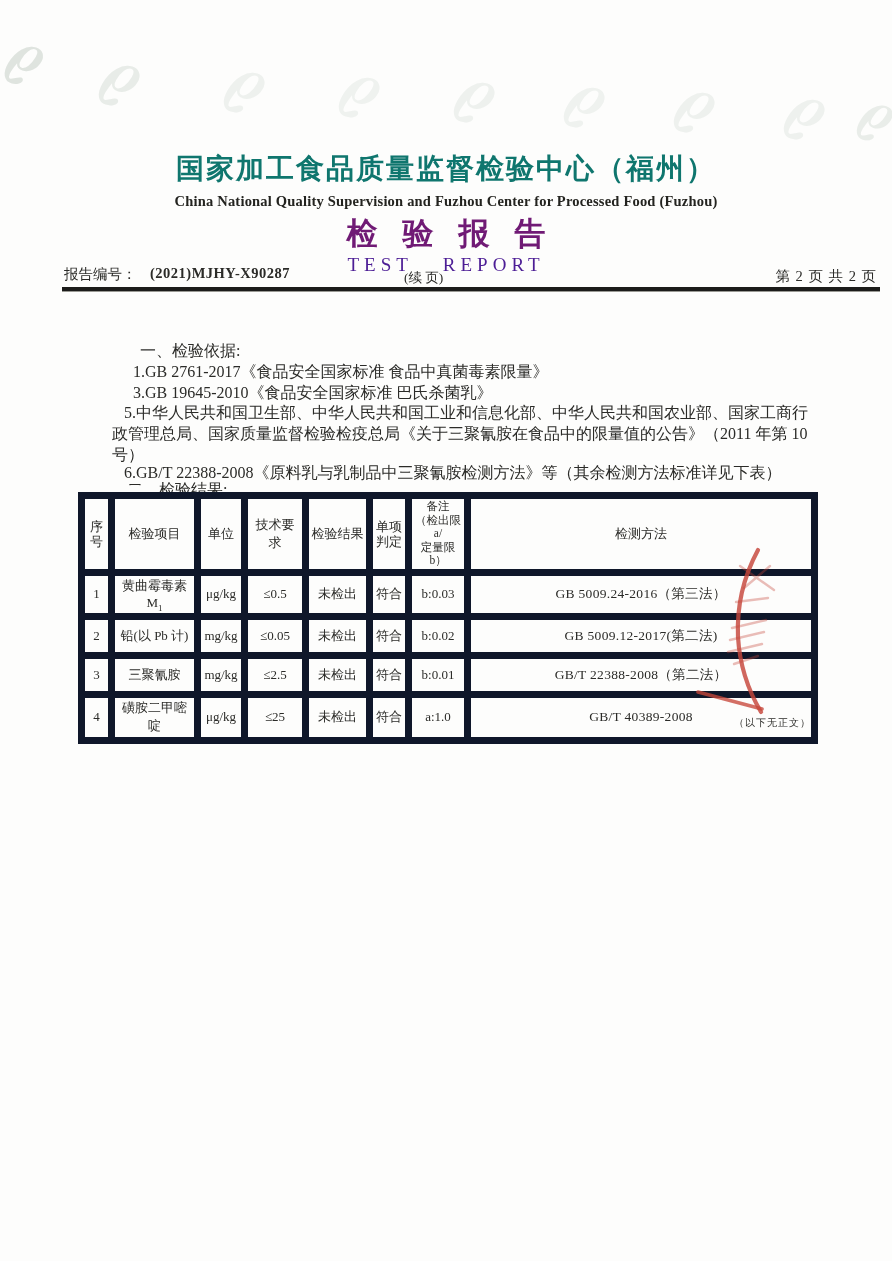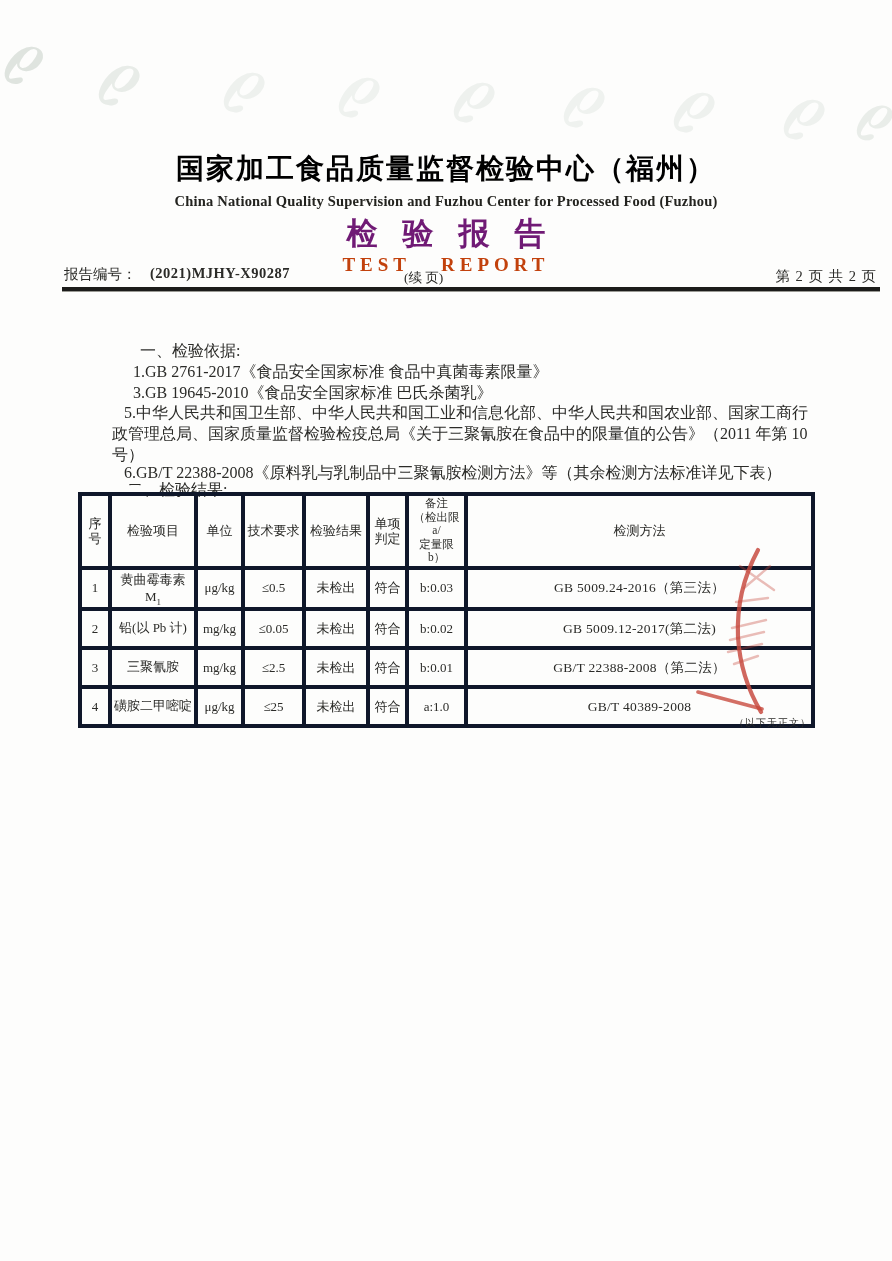--- a/index.html
+++ b/index.html
@@ -16,36 +16,36 @@
     position:absolute;
     font-family:"DejaVu Serif",serif;
     font-style:italic;font-weight:bold;
     transform:rotate(198deg) skewX(-12deg);
     user-select:none;pointer-events:none;
   }
   
   .org-cn{
     position:absolute;top:150px;left:0;width:100%;
     text-align:center;font-size:28px;font-weight:bold;letter-spacing:2px;
-    color:#000000;
+    color:#0f766e;
   }
   .org-en{
     position:absolute;top:193px;left:0;width:100%;
     text-align:center;font-size:14.5px;font-weight:bold;letter-spacing:0.2px;
     color:#23231f;
   }
   .title-cn{
     position:absolute;top:213px;left:0;width:100%;
     text-align:center;font-size:31px;font-weight:bold;
   }
   .title-cn span{letter-spacing:25px;padding-left:25px;color:#701a75;}
   .title-en{
     position:absolute;top:254px;left:0;width:100%;
-    text-align:center;font-size:19px;font-weight:bold;letter-spacing:5px;
-    color:#c2410c;
+    text-align:center;font-size:19px;font-weight:normal;letter-spacing:5px;
+    color:#4c1d95;
   }
   .title-en .w2{margin-left:30px;}
   .meta-row{position:absolute;top:265px;left:0;width:100%;height:22px;font-size:14.5px;}
   .report-no-label{position:absolute;left:64px;top:0;}
   .report-no-value{position:absolute;left:150px;top:0;letter-spacing:0.5px;font-weight:bold;}
   .continuation{position:absolute;left:404px;top:4px;font-size:13.5px;}
   .page-info{position:absolute;right:15px;top:2px;font-size:14.5px;letter-spacing:1px;}
   .rule{
     position:absolute;top:287px;left:62px;width:818px;height:4px;
     background:#1c1c1a;border-bottom:1px solid #9a9a94;
@@ -58,21 +58,21 @@
   .basis .cont{padding-left:0;}
   .basis .tight{margin-top:-3px;}
   .basis .head2{padding-left:15px;margin-top:-4px;}
   
   table.results{
     position:absolute;top:492px;left:78px;
     border-collapse:collapse;table-layout:fixed;
     font-size:13px;color:#2b2b28;
   }
   table.results td,table.results th{
-    border:4px solid #0f172a;
+    border:7px solid #0f172a;
     text-align:center;vertical-align:middle;
     font-weight:normal;padding:1px 2px;
     overflow:hidden;
   }
   table.results thead tr{height:60px;}
   table.results tbody tr{height:39px;}
   th .hl{display:block;line-height:15px;}
   th.remark-h{font-size:11.5px;}
   th.remark-h .hl{line-height:13.5px;}
   td.c-item{text-align:left;padding-left:6px;}

